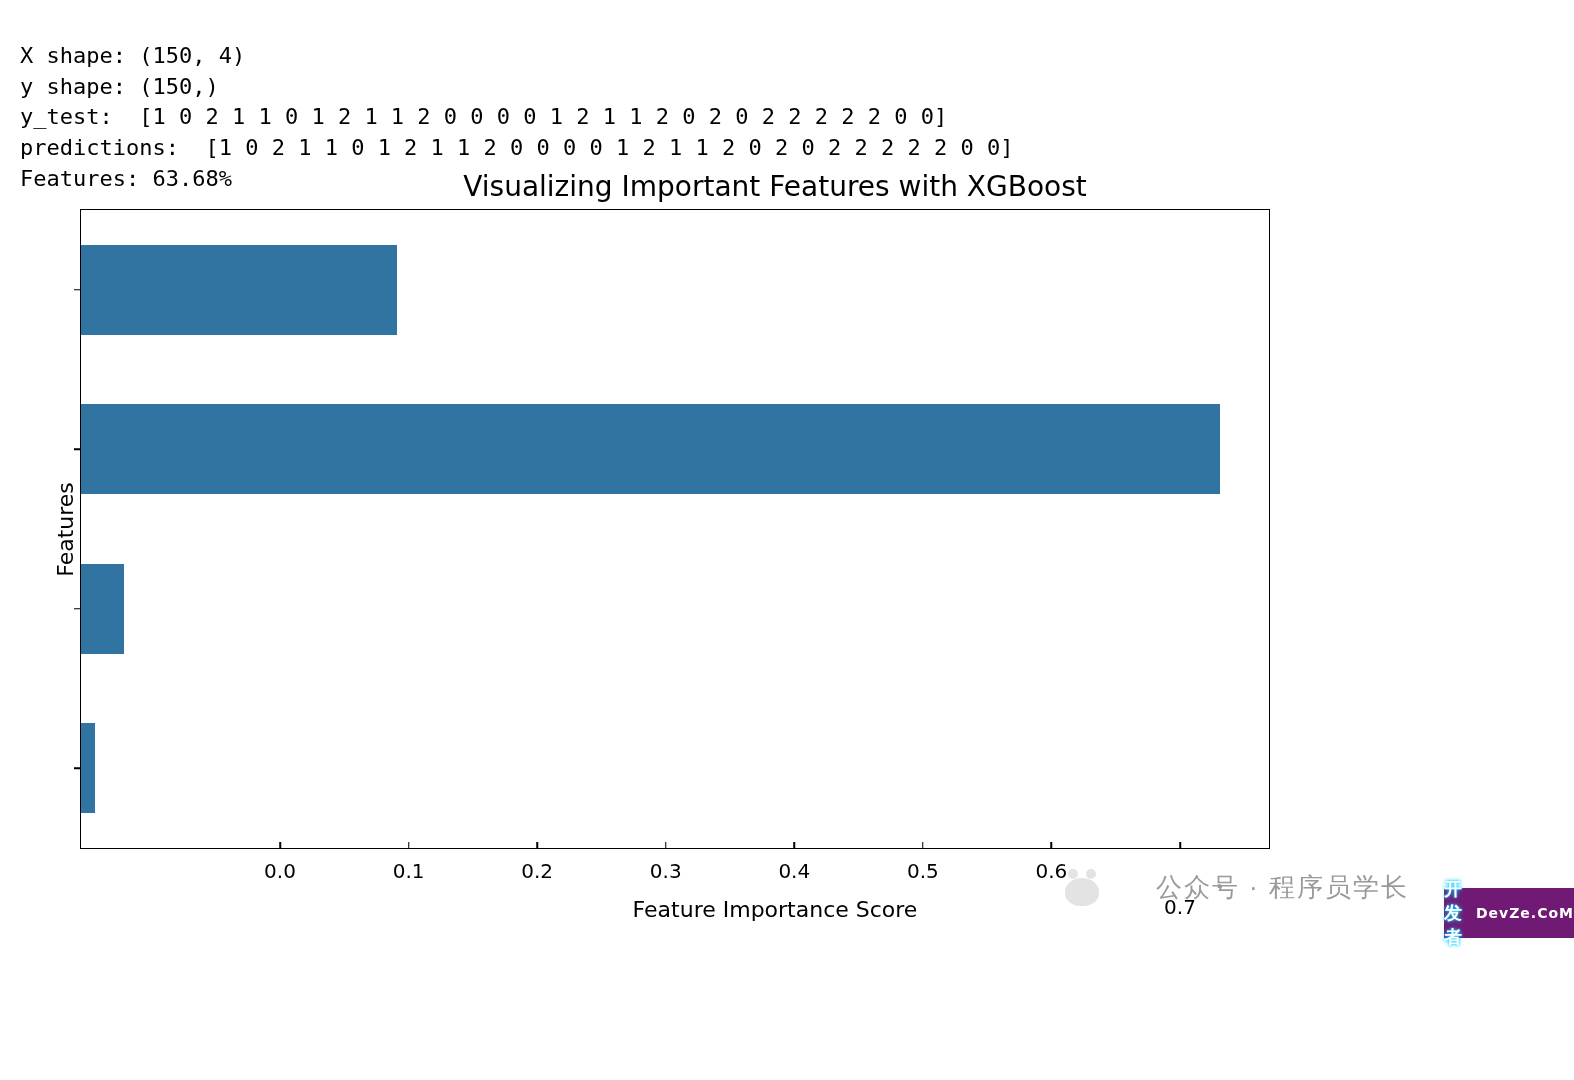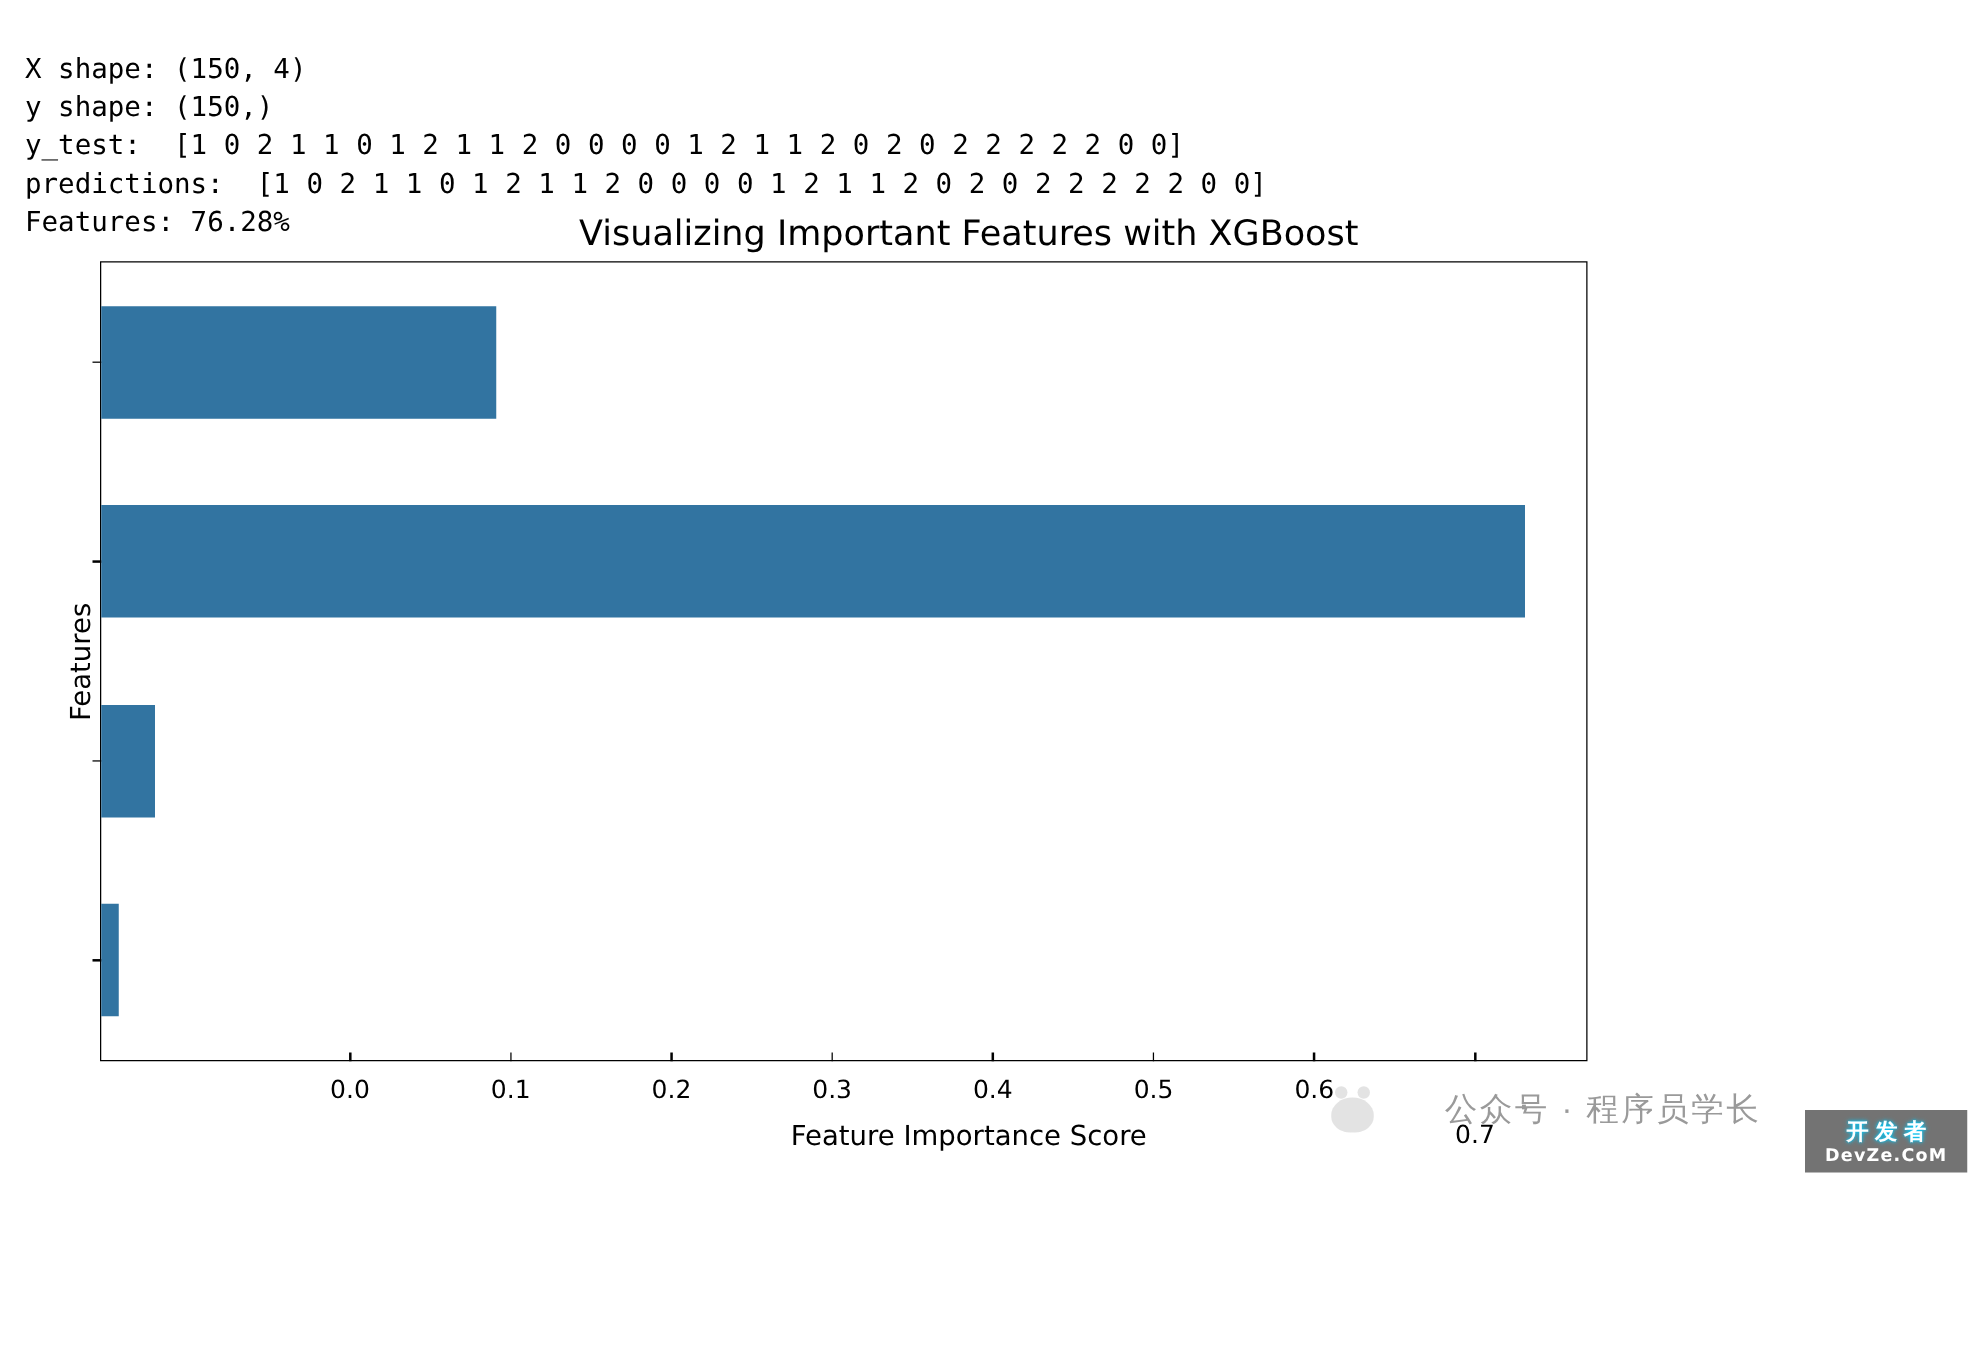--- a/index.html
+++ b/index.html
@@ -154,24 +154,24 @@
       border-radius: 50%;
     }
     .watermark-logo::before { left: 3px; }
     .watermark-logo::after  { right: 3px; }
     .corner-badge {
       position: absolute;
       right: 0;
       bottom: 142px;
       width: 130px;
       height: 50px;
-      background: #737373;
+      background: #701a75;
       color: #ffffff;
       display: flex;
-      flex-direction: column;
+      flex-direction: row;
       align-items: center;
       justify-content: center;
       font-weight: bold;
     }
     .corner-badge .l1 {
       font-size: 18px;
       font-family: "SimHei", Arial, sans-serif;
       text-shadow: 0 0 2px #0cf, 0 0 4px #0cf;
     }
     .corner-badge .l2 {
@@ -180,21 +180,21 @@
     }
   </style>
 </head>
 <body>
 
 <div class="console">
 <span>X shape:</span><span> (150, 4)</span>
 <span>y shape:</span><span> (150,)</span>
 <span>y_test:</span><span>  [1 0 2 1 1 0 1 2 1 1 2 0 0 0 0 1 2 1 1 2 0 2 0 2 2 2 2 2 0 0]</span>
 <span>predictions:</span><span>  [1 0 2 1 1 0 1 2 1 1 2 0 0 0 0 1 2 1 1 2 0 2 0 2 2 2 2 2 0 0]</span>
-<span>Features:</span><span> 76.28%</span>
+<span>Features:</span><span> 63.68%</span>
 </div>
 
 <div class="chart-wrap">
   <div class="chart-title">Visualizing Important Features with XGBoost</div>
 
   <div class="plot-row">
     <div class="ylabel-col">
       <div class="ylabel">Features</div>
     </div>
     <div class="plot-area" id="plot">

